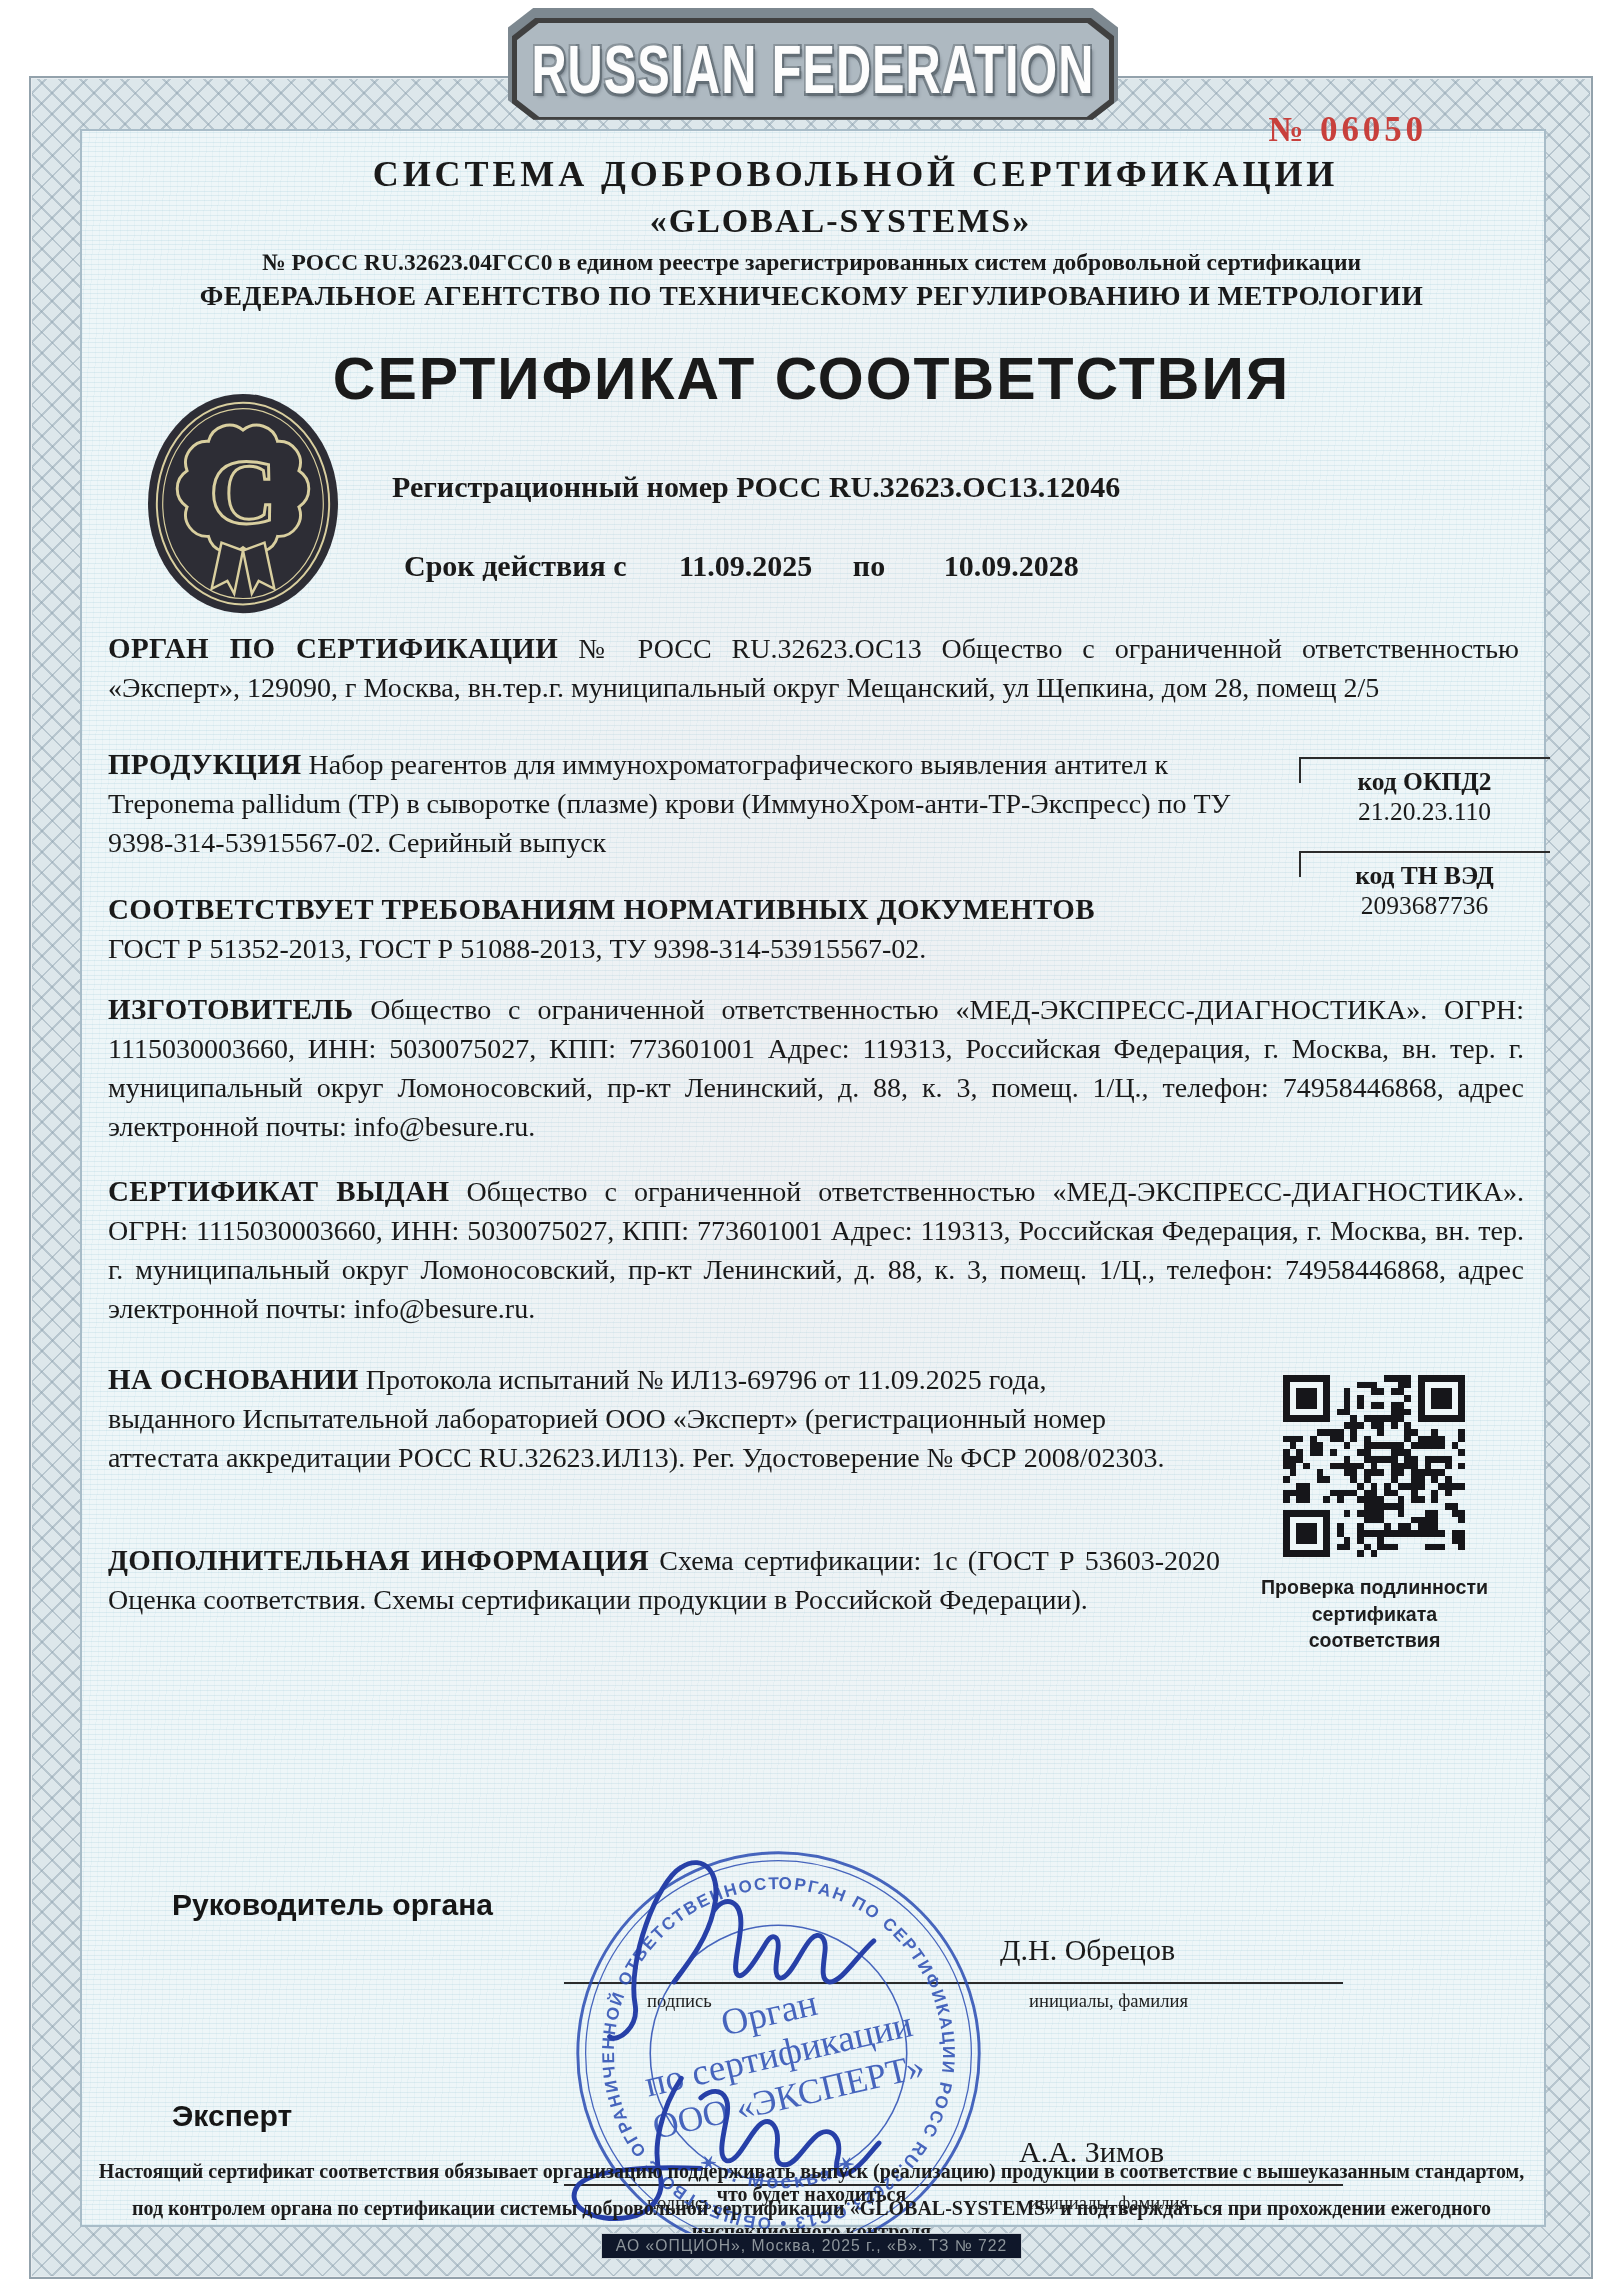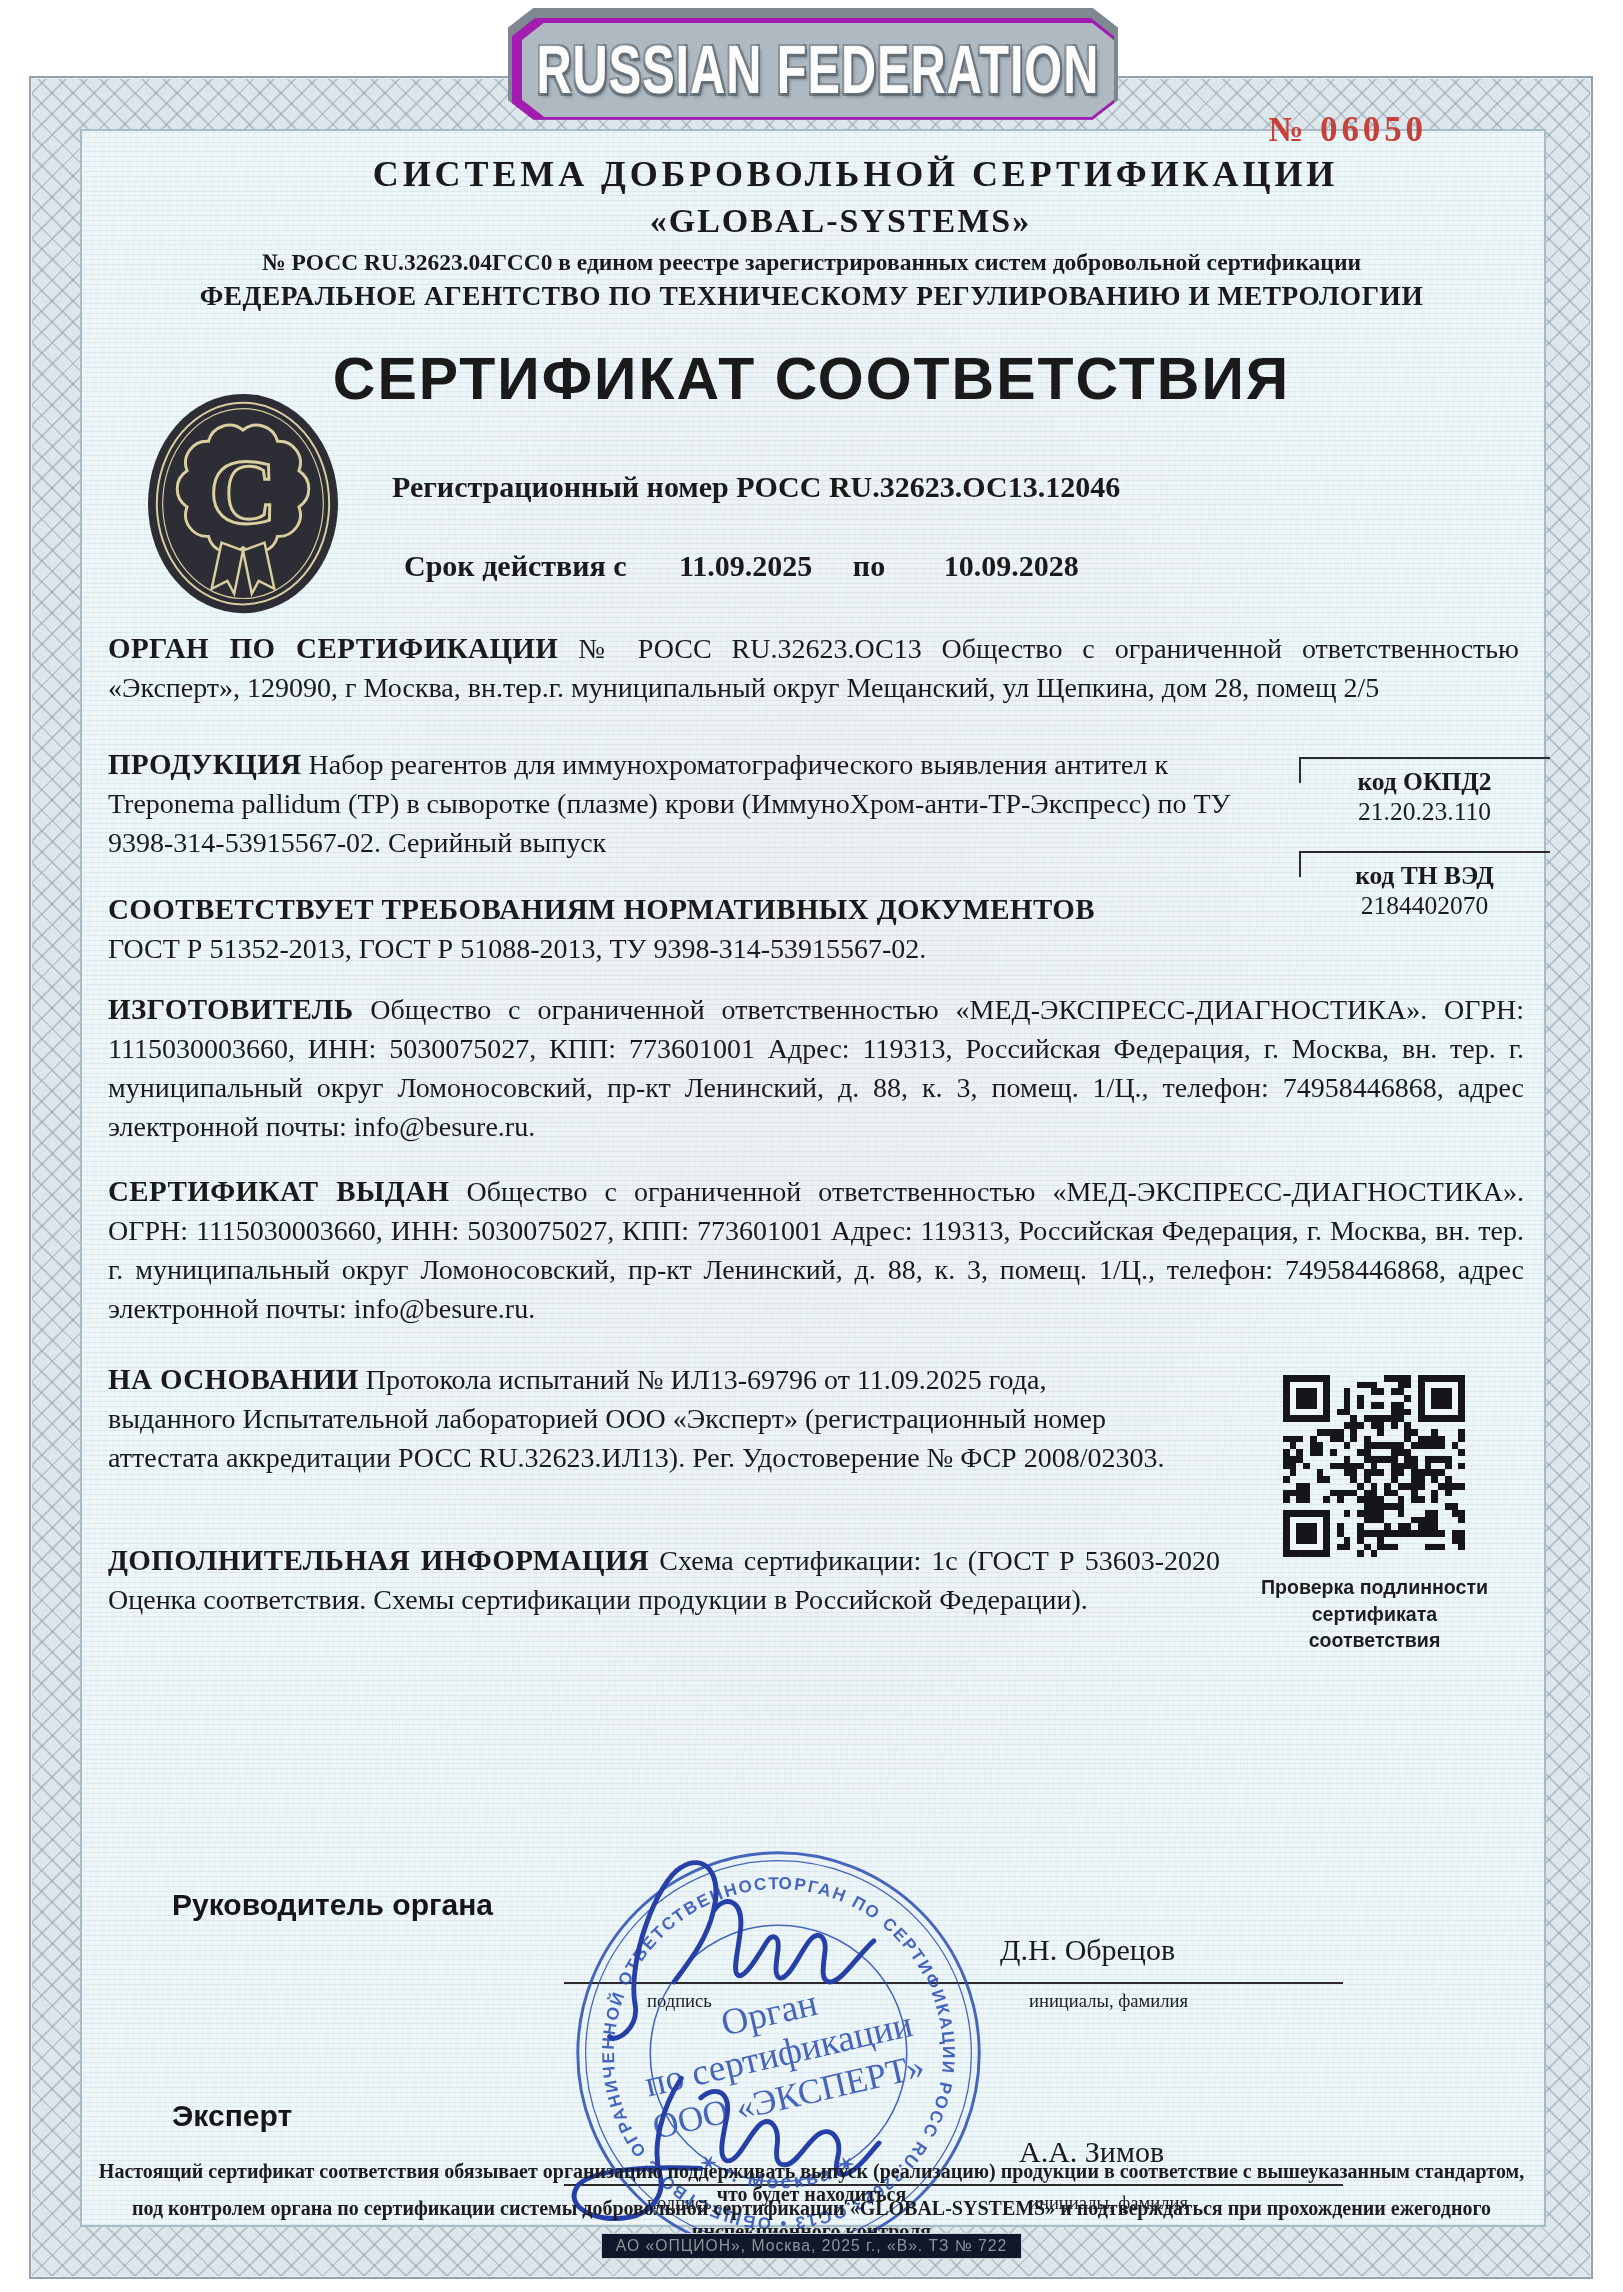--- a/index.html
+++ b/index.html
@@ -17,23 +17,23 @@
          border:2px solid #a8bcc8;background-color:#eef6f8;
          background-image:
            radial-gradient(ellipse at 50% 42%, rgba(235,200,205,.14), rgba(235,200,205,0) 62%),
            repeating-linear-gradient(0deg, rgba(120,180,200,.16) 0 1px, transparent 1px 4.9px),
            repeating-linear-gradient(92deg, rgba(150,200,215,.10) 0 1px, transparent 1px 6.9px);}
 
   
   .badge-outer{position:absolute;left:508px;top:7.8px;width:610px;height:112px;background:#7d8890;
       clip-path:polygon(25.5px 0,calc(100% - 25.5px) 0,100% 19.6px,100% calc(100% - 19.6px),calc(100% - 25.5px) 100%,25.5px 100%,0 calc(100% - 19.6px),0 19.6px);
       display:flex;align-items:center;justify-content:center;}
-  .badge-mid{width:calc(100% - 7.8px);height:calc(100% - 7.8px);background:#a21caf;
+  .badge-mid{width:calc(100% - 7.8px);height:calc(100% - 7.8px);background:#404040;
       clip-path:polygon(23.5px 0,calc(100% - 23.5px) 0,100% 18.6px,100% calc(100% - 18.6px),calc(100% - 23.5px) 100%,23.5px 100%,0 calc(100% - 18.6px),0 18.6px);
-      display:flex;align-items:center;justify-content:flex-end;margin-top:12px;}
+      display:flex;align-items:center;justify-content:center;margin-top:12px;}
   .badge-in{width:calc(100% - 9.8px);height:calc(100% - 9.8px);background:#aeb9c1;
       clip-path:polygon(22.5px 0,calc(100% - 22.5px) 0,100% 17.6px,100% calc(100% - 17.6px),calc(100% - 22.5px) 100%,22.5px 100%,0 calc(100% - 17.6px),0 17.6px);
       display:flex;align-items:center;justify-content:center;}
   .badge-text{font-family:"Liberation Sans",sans-serif;font-weight:bold;font-size:53px;color:#fdfdfd;
       letter-spacing:1px;transform:scale(.92,1.28);white-space:nowrap;
       text-shadow:2px 2px 0 #636e76,-2px -2px 0 #8a949b,2px -2px 0 #737e86,-2px 2px 0 #737e86,2.9px 2.9px 2.9px rgba(40,50,60,.35);}
 
   
   .cert-no{position:absolute;top:110px;right:196px;font-size:35px;font-weight:bold;color:#c8403c;letter-spacing:3.9px;}
   .h-center{position:absolute;left:0;width:1623px;text-align:center;}
@@ -148,21 +148,21 @@
     <b>ПРОДУКЦИЯ</b>
     <span>Набор реагентов для иммунохроматографического выявления антител к Treponema pallidum (TP) в сыворотке (плазме) крови (ИммуноХром-анти-ТР-Экспресс) по ТУ 9398-314-53915567-02. Серийный выпуск</span>
   </div>
 
   <div class="code-box" id="box-okpd2">
     <b>код ОКПД2</b>
     <span>21.20.23.110</span>
   </div>
   <div class="code-box" id="box-tnved">
     <b>код ТН ВЭД</b>
-    <span>2184402070</span>
+    <span>2093687736</span>
   </div>
 
   <div class="sec" id="sec-conformity">
     <b>СООТВЕТСТВУЕТ ТРЕБОВАНИЯМ НОРМАТИВНЫХ ДОКУМЕНТОВ</b>
     <span>ГОСТ Р 51352-2013, ГОСТ Р 51088-2013, ТУ 9398-314-53915567-02.</span>
   </div>
 
   <div class="sec" id="sec-manufacturer">
     <b>ИЗГОТОВИТЕЛЬ</b>
     <span>Общество с ограниченной ответственностью «МЕД-ЭКСПРЕСС-ДИАГНОСТИКА». ОГРН: 1115030003660, ИНН: 5030075027, КПП: 773601001 Адрес: 119313, Российская Федерация, г. Москва, вн. тер. г. муниципальный округ Ломоносовский, пр-кт Ленинский, д. 88, к. 3, помещ. 1/Ц., телефон: 74958446868, адрес электронной почты: info@besure.ru.</span>

